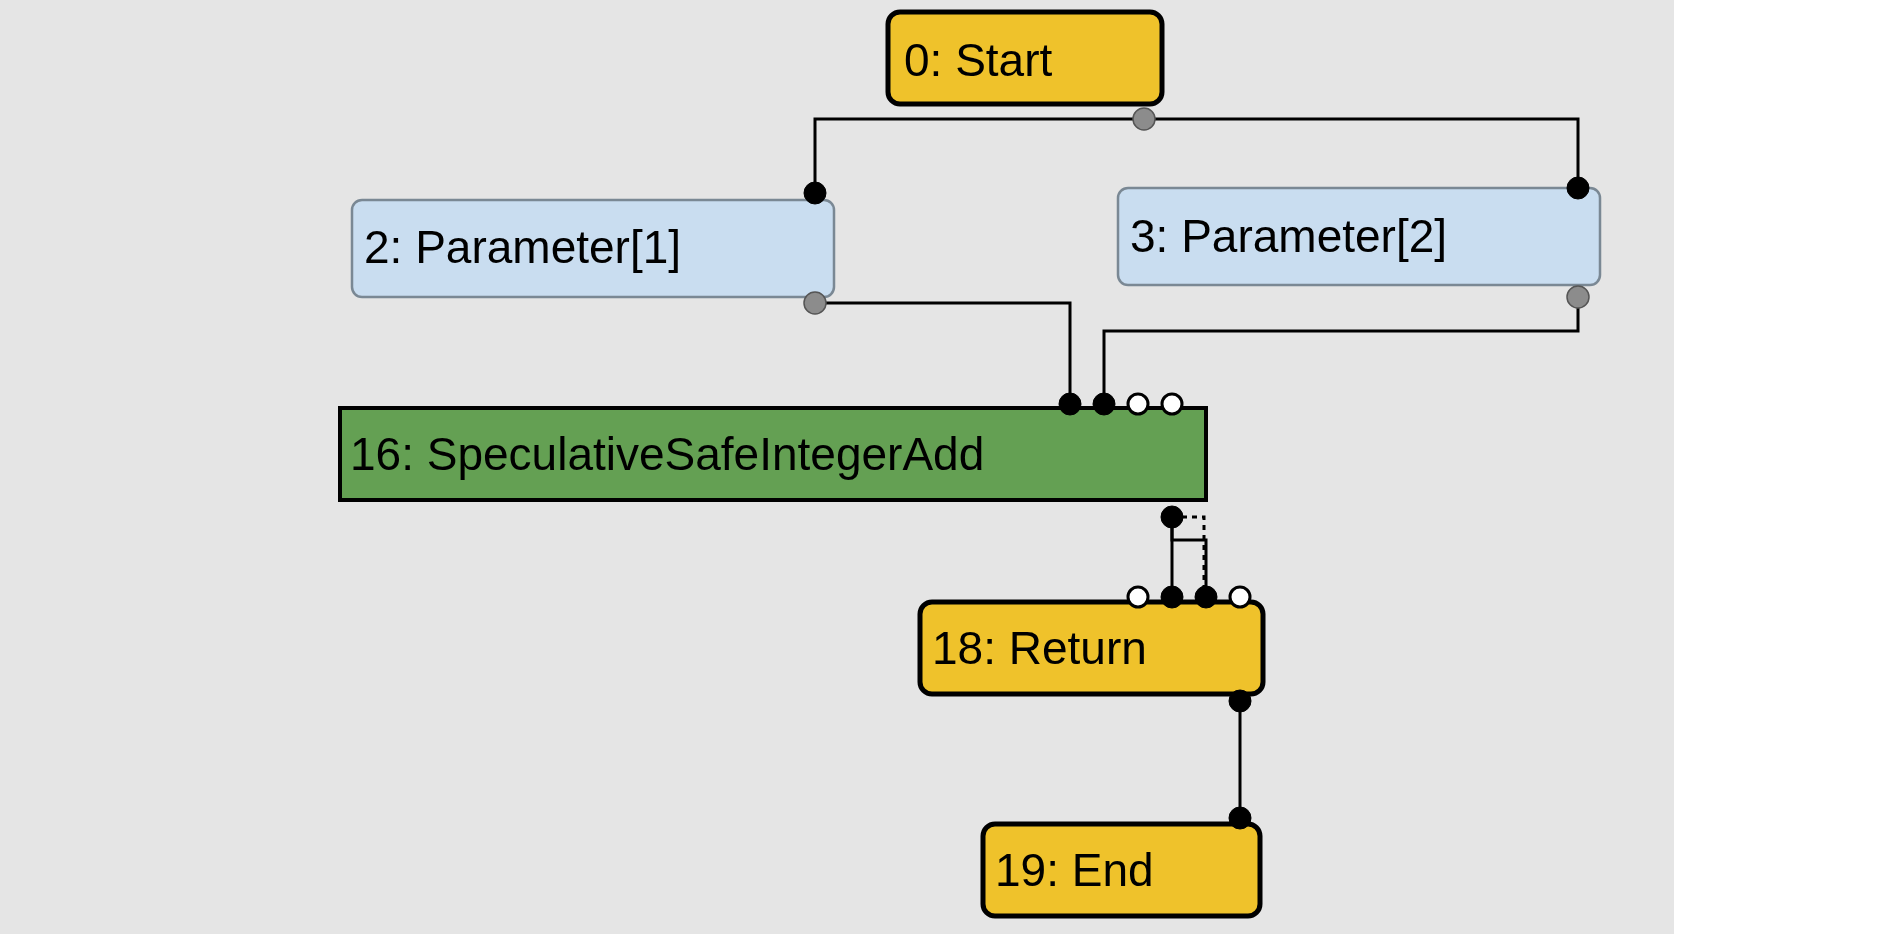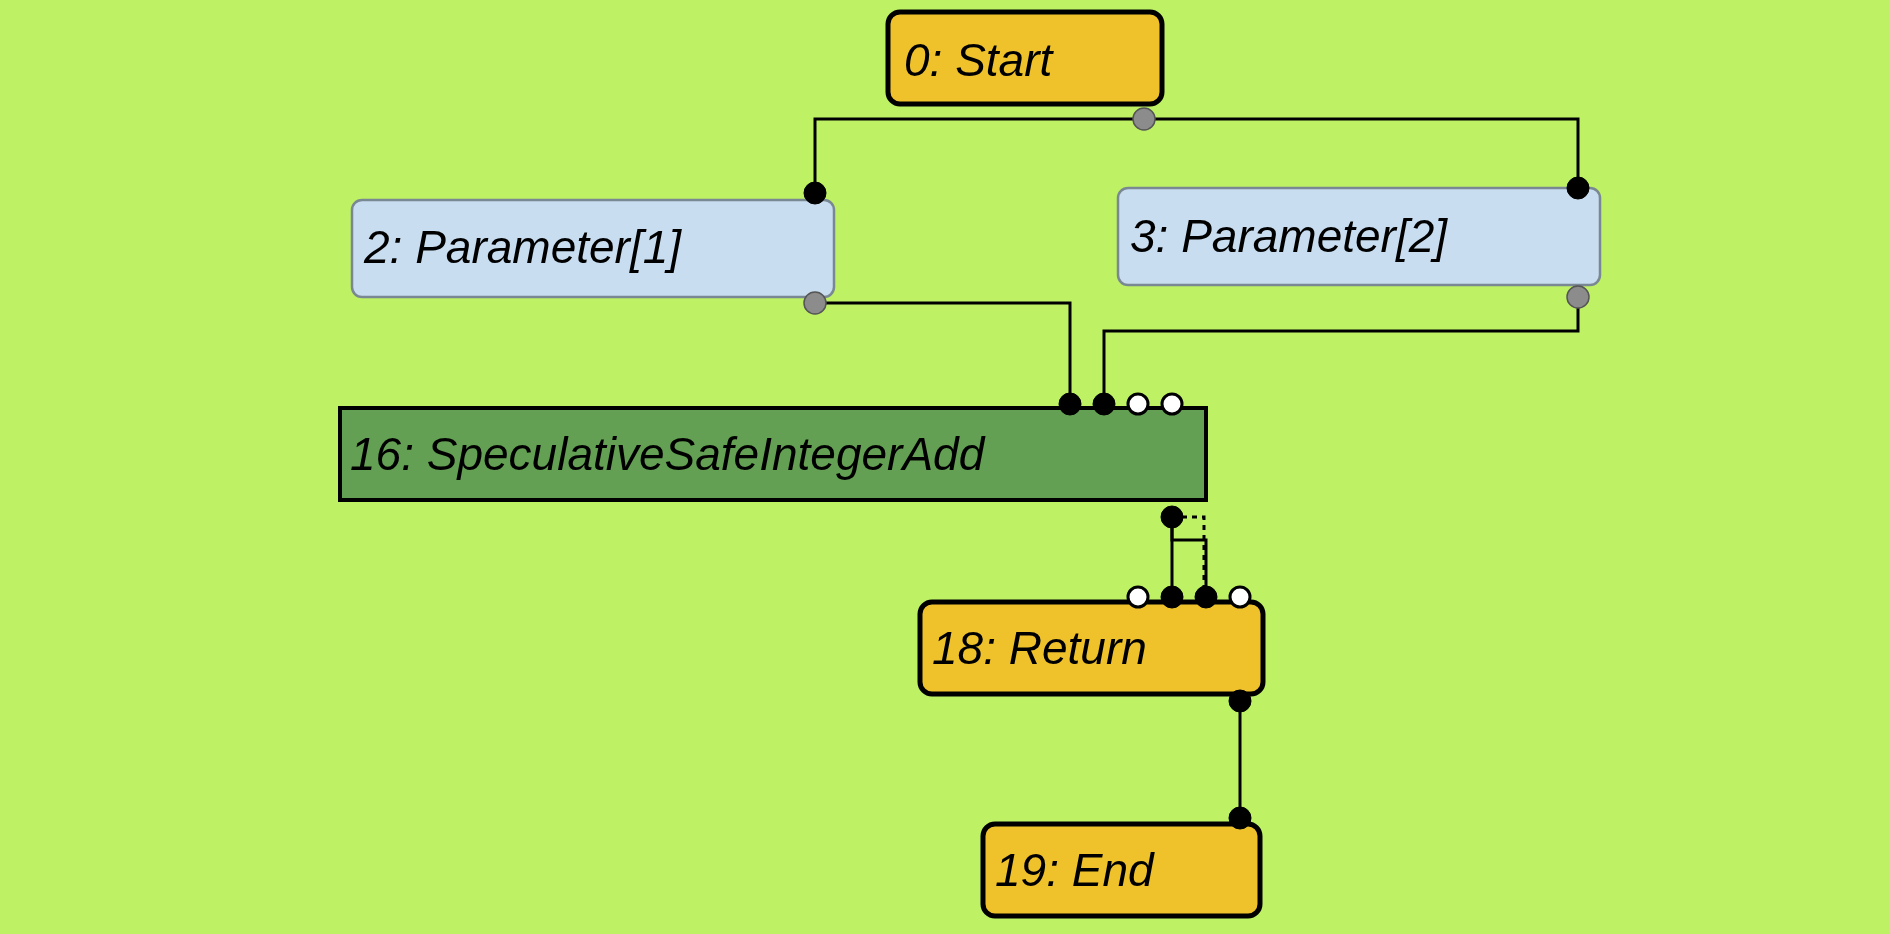--- a/index.html
+++ b/index.html
@@ -9,24 +9,23 @@
     background: #ffffff;
   }
   body {
     width: 1890px;
     height: 934px;
     overflow: hidden;
     font-family: "Liberation Sans", sans-serif;
   }
   #graph-canvas {
     position: relative;
-    width: 1890px;
+    width: 1674px;
     height: 934px;
-    background: #bef264;
-    font-style: italic;
+    background: #e5e5e5;
   }
   svg#graph-svg {
     position: absolute;
     left: 0;
     top: 0;
     width: 1890px;
     height: 934px;
     display: block;
   }
   .node-label {

